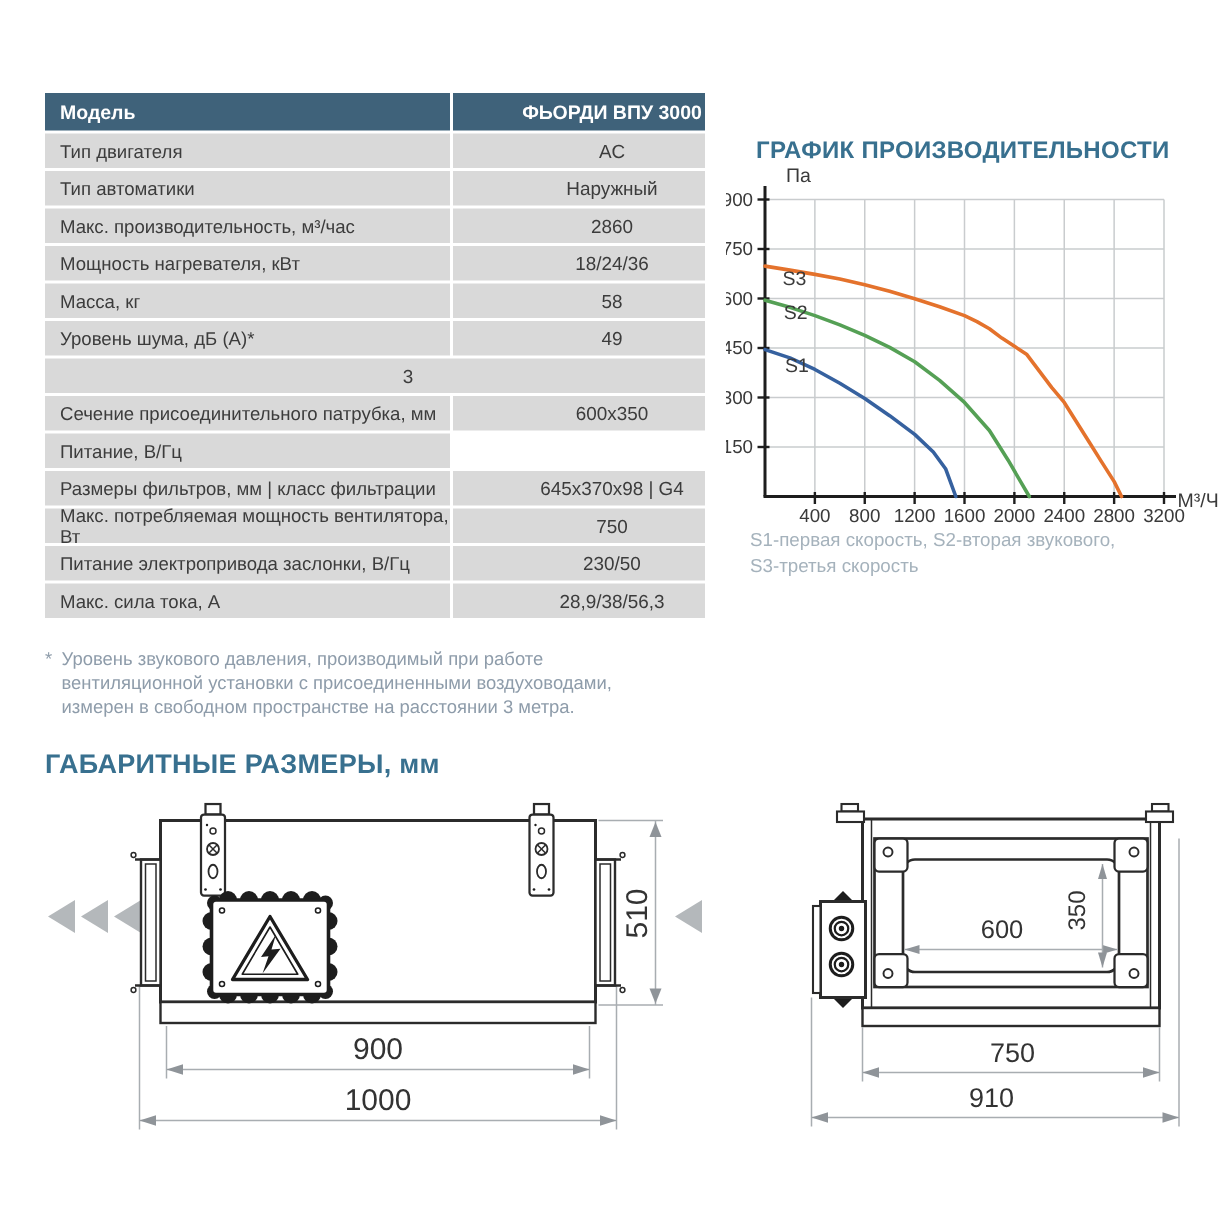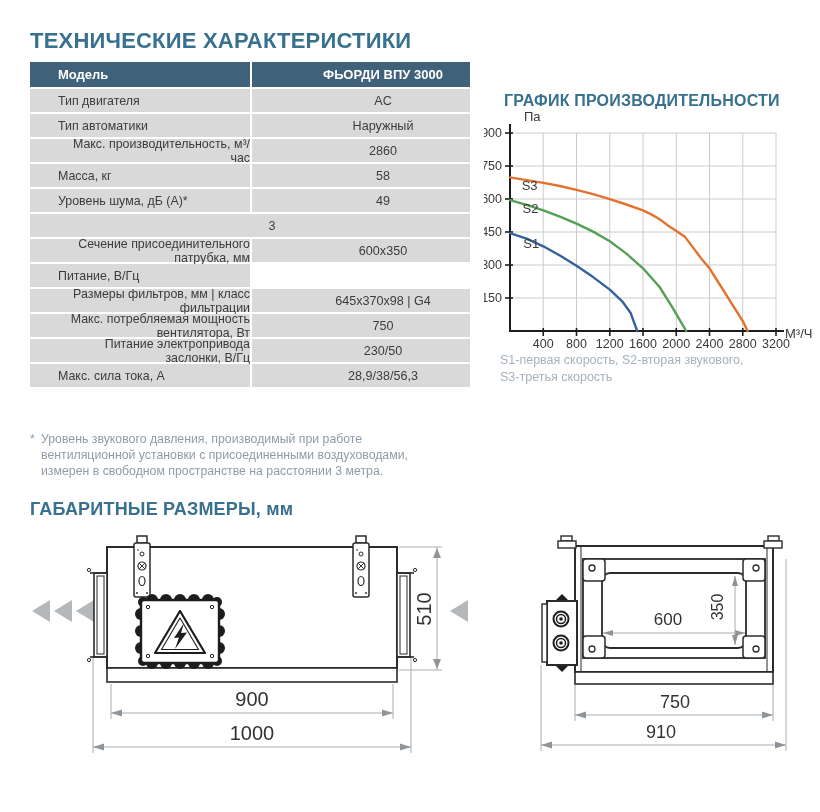--- a/index.html
+++ b/index.html
@@ -9,21 +9,21 @@
   .h-main{position:absolute;font-weight:bold;color:#38708f;letter-spacing:.2px;}
   #title-specs{left:30px;top:28px;font-size:22px;}
   #title-dims{left:30px;top:499px;font-size:18px;text-align:center;}
   #chart-title{left:504px;top:92px;font-size:16px;}
 
   
   .spec-table{position:absolute;left:30px;top:62px;width:440px;}
   .t-row{display:flex;gap:2px;margin-bottom:2px;height:23px;}
   .t-row.header{height:25px;}
   .t-label,.t-value{background:#d9d9d9;color:#3c3c3c;display:flex;align-items:center;padding-left:44px;}
-  .t-label{width:220px;padding-left:28px;font-size:12.4px;box-sizing:border-box;text-align:right;}
+  .t-label{width:270px;padding-left:10px;font-size:12.4px;box-sizing:border-box;}
   .t-value{flex:1;justify-content:center;font-size:12.6px;}
   .t-row.header .t-label,.t-row.header .t-value{background:#3f627a;color:#ffffff;font-weight:bold;font-size:13px;}
 
   .footnote{position:absolute;left:30px;top:431px;width:412px;display:flex;
             font-size:12.3px;line-height:16px;color:#8e9caa;}
   .footnote .marker{width:11px;flex:none;}
 
   .chart-legend{position:absolute;left:500px;top:352px;font-size:12.5px;line-height:17px;color:#a5b2bc;}
 
   #perf-chart{position:absolute;left:484px;top:108px;}
@@ -36,38 +36,41 @@
   .dim-line{stroke:#a8adb1;stroke-width:1;}
   .dim-arrow{fill:#8f9499;}
   .outline{fill:#ffffff;stroke:#2b2b2b;}
   .dark{fill:#1d1d1d;}
 </style>
 </head>
 <body>
 
 <div class="page">
 
-  <div id="title-specs" class="h-main">ТЕХНИЧЕСКИЕ ХАРАКТЕРИСТИКИ</div>
 
   <div class="spec-table">
     <div class="t-row header">
       <div class="t-label">Модель</div>
       <div class="t-value">ФЬОРДИ ВПУ 3000</div>
     </div>
     <div class="t-row">
       <div class="t-label">Тип двигателя</div>
       <div class="t-value">AC</div>
     </div>
     <div class="t-row">
       <div class="t-label">Тип автоматики</div>
       <div class="t-value">Наружный</div>
     </div>
     <div class="t-row">
       <div class="t-label">Макс. производительность, м³/час</div>
       <div class="t-value">2860</div>
+    </div>
+    <div class="t-row">
+      <div class="t-label">Мощность нагревателя, кВт</div>
+      <div class="t-value">18/24/36</div>
     </div>
     <div class="t-row">
       <div class="t-label">Масса, кг</div>
       <div class="t-value">58</div>
     </div>
     <div class="t-row">
       <div class="t-label">Уровень шума, дБ (А)*</div>
       <div class="t-value">49</div>
     </div>
     <div class="t-row">

